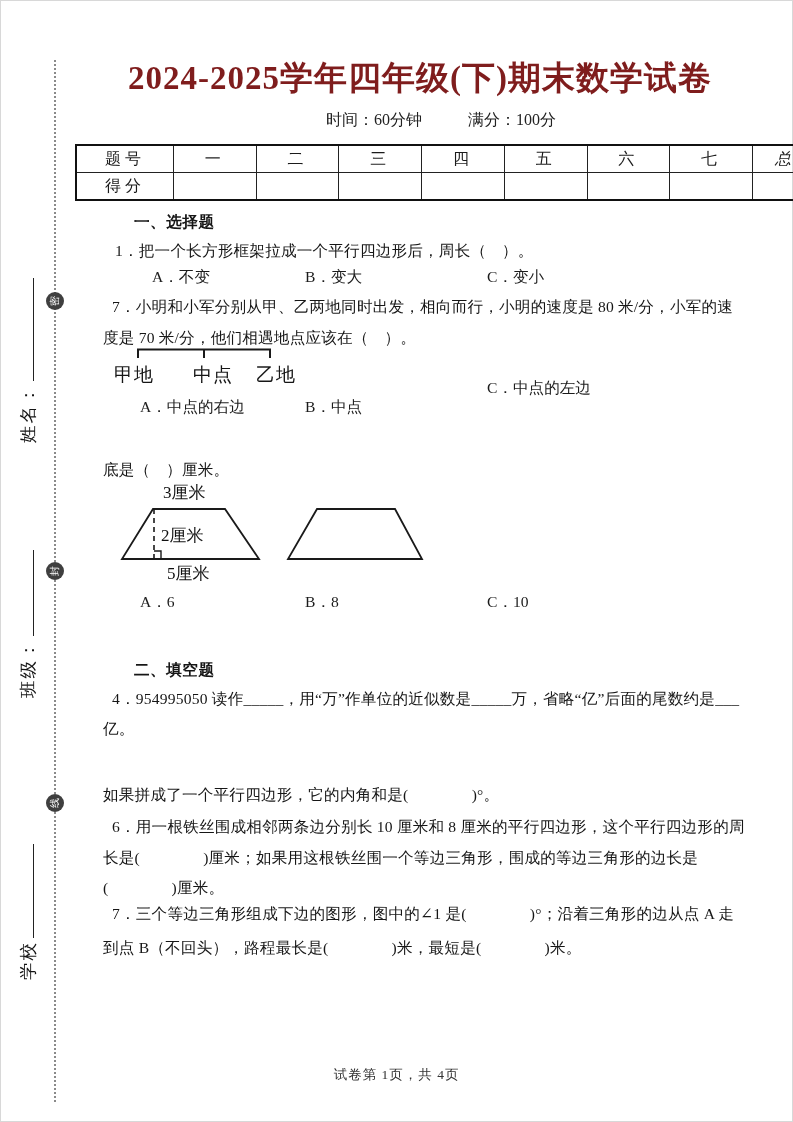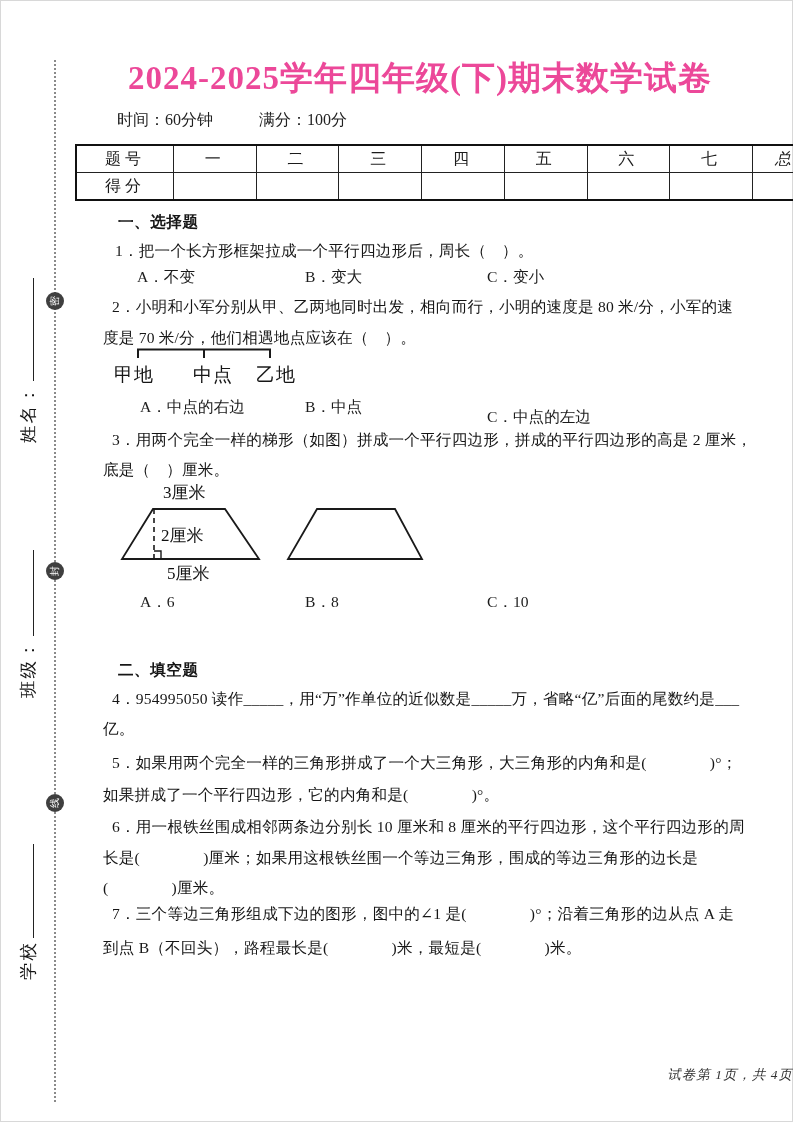--- a/index.html
+++ b/index.html
@@ -34,52 +34,52 @@
     font-size:17.5px; letter-spacing:2px; color:#141414;
   }
   .seal-label .uline {
     display:inline-block; height:14px; border-bottom:1.6px solid #222;
     margin-left:3px; vertical-align:baseline;
   }
   
   .title {
     position:absolute; left:75px; top:56px; width:690px;
     text-align:center; font-size:33px; font-weight:bold;
-    letter-spacing:1px; color:#ec4899;
+    letter-spacing:1px; color:#7f1d1d;
   }
   .meta {
     position:absolute; left:75px; top:110px; width:690px;
-    text-align:left; font-size:16px; color:#222;
+    text-align:center; font-size:16px; color:#222;
   }
   .meta span { margin-left:42px; }
   
   table.score {
     position:absolute; left:75px; top:144px; width:764px;
     border-collapse:collapse; table-layout:fixed;
     border:2.5px solid #111;
     font-size:16px;
   }
   table.score th, table.score td {
     border:1.2px solid #222; height:26px; text-align:center;
     font-weight:normal; letter-spacing:4px; padding:0;
   }
   table.score .lab { width:96px; }
   table.score .tot { width:84px;font-style:italic; }
   
   .t {
     position:absolute; font-size:15.6px; letter-spacing:0.2px;
     white-space:nowrap; color:#161616;
   }
-  .sec { font-weight:bold; letter-spacing:0.5px; }
+  .sec { font-weight:bold; letter-spacing:0.5px;margin-left:16px; }
   .big { font-size:19px; letter-spacing:1px; }
   .opt { position:absolute; font-size:15.6px; white-space:nowrap; }
   .fig { position:absolute; }
   .footer {
     position:absolute; left:0; top:1066px; width:793px;
-    text-align:right; font-size:13.5px; color:#333; letter-spacing:1px;font-style:italic;
+    text-align:center; font-size:13.5px; color:#333; letter-spacing:1px;
   }
 </style>
 </head>
 <body>
 
 <div id="page">
 
   <div class="seal-line"></div>
   <div class="seal-mark" style="top:292px">密</div>
   <div class="seal-mark" style="top:562px">封</div>
@@ -124,39 +124,38 @@
       <td></td>
       <td></td>
       <td class="tot"></td>
     </tr>
   </tbody>
     </table>
 
   <div class="t sec" style="left:118px; top:212px">一、选择题</div>
 
   <div class="t" style="left:115px; top:241px">1．把一个长方形框架拉成一个平行四边形后，周长（　）。</div>
-  <span class="opt" style="left:137px; top:267px">A．不变</span>
+  <span class="opt" style="left:152px; top:267px">A．不变</span>
   <span class="opt" style="left:305px; top:267px">B．变大</span>
   <span class="opt" style="left:487px; top:267px">C．变小</span>
 
-  <div class="t" style="left:112px; top:297px">2．小明和小军分别从甲、乙两地同时出发，相向而行，小明的速度是 80 米/分，小军的速</div>
+  <div class="t" style="left:112px; top:297px">7．小明和小军分别从甲、乙两地同时出发，相向而行，小明的速度是 80 米/分，小军的速</div>
   <div class="t" style="left:103px; top:328px">度是 70 米/分，他们相遇地点应该在（　）。</div>
 
   <svg class="fig" style="left:137px; top:348px" width="134" height="11">
     <path d="M1,10 L1,1.5 L133,1.5 L133,10 M67,1.5 L67,10" stroke="#1a1a1a" stroke-width="2" fill="none"></path>
   </svg>
   <span class="t big" style="left:114px; top:362px">甲地</span>
   <span class="t big" style="left:193px; top:362px">中点</span>
   <span class="t big" style="left:256px; top:362px">乙地</span>
 
   <span class="opt" style="left:140px; top:397px">A．中点的右边</span>
   <span class="opt" style="left:305px; top:397px">B．中点</span>
-  <span class="opt" style="left:487px; top:407px">C．中点的左边</span>
+  <span class="opt" style="left:487px; top:378px">C．中点的左边</span>
 
-  <div class="t" style="left:112px; top:430px">3．用两个完全一样的梯形（如图）拼成一个平行四边形，拼成的平行四边形的高是 2 厘米，</div>
   <div class="t" style="left:103px; top:460px">底是（　）厘米。</div>
 
   <svg class="fig" style="left:115px; top:479px" width="320" height="106">
     <text x="48" y="19" font-size="17" fill="#111">3厘米</text>
     <polygon points="38,30 110,30 144,80 7,80" fill="none" stroke="#1a1a1a" stroke-width="1.8"></polygon>
     <line x1="39" y1="30" x2="39" y2="80" stroke="#1a1a1a" stroke-width="1.6" stroke-dasharray="5,4"></line>
     <path d="M39,72 L46,72 L46,80" fill="none" stroke="#1a1a1a" stroke-width="1.4"></path>
     <text x="46" y="62" font-size="17" fill="#111">2厘米</text>
     <text x="52" y="100" font-size="17" fill="#111">5厘米</text>
     <polygon points="202,30 280,30 307,80 173,80" fill="none" stroke="#1a1a1a" stroke-width="1.8"></polygon>
@@ -164,21 +163,20 @@
 
   <span class="opt" style="left:140px; top:592px">A．6</span>
   <span class="opt" style="left:305px; top:592px">B．8</span>
   <span class="opt" style="left:487px; top:592px">C．10</span>
 
   <div class="t sec" style="left:118px; top:660px">二、填空题</div>
 
   <div class="t" style="left:112px; top:689px">4．954995050 读作_____，用“万”作单位的近似数是_____万，省略“亿”后面的尾数约是___</div>
   <div class="t" style="left:103px; top:719px">亿。</div>
 
-  <div class="t" style="left:112px; top:753px">5．如果用两个完全一样的三角形拼成了一个大三角形，大三角形的内角和是(　　　　)°；</div>
   <div class="t" style="left:103px; top:785px">如果拼成了一个平行四边形，它的内角和是(　　　　)°。</div>
 
   <div class="t" style="left:112px; top:817px">6．用一根铁丝围成相邻两条边分别长 10 厘米和 8 厘米的平行四边形，这个平行四边形的周</div>
   <div class="t" style="left:103px; top:848px">长是(　　　　)厘米；如果用这根铁丝围一个等边三角形，围成的等边三角形的边长是</div>
   <div class="t" style="left:103px; top:878px">(　　　　)厘米。</div>
 
   <div class="t" style="left:112px; top:904px">7．三个等边三角形组成下边的图形，图中的∠1 是(　　　　)°；沿着三角形的边从点 A 走</div>
   <div class="t" style="left:103px; top:938px">到点 B（不回头），路程最长是(　　　　)米，最短是(　　　　)米。</div>
 
   <div class="footer">试卷第 1页，共 4页</div>

